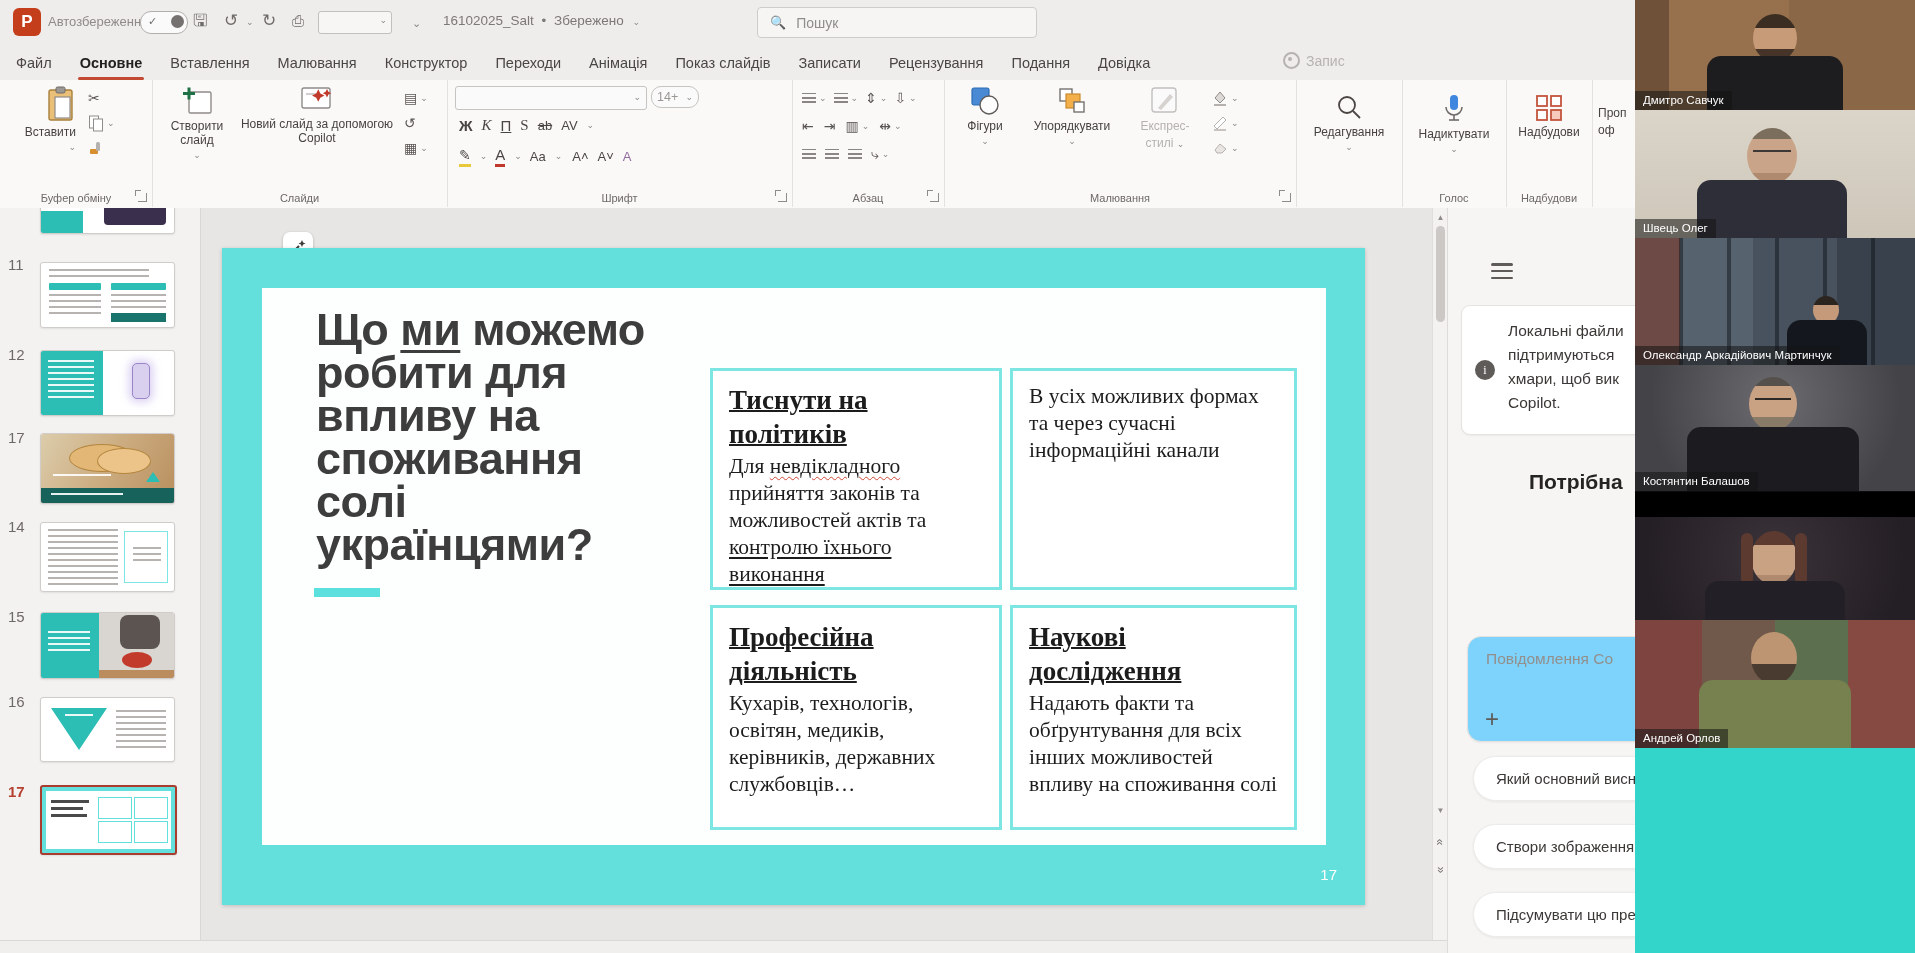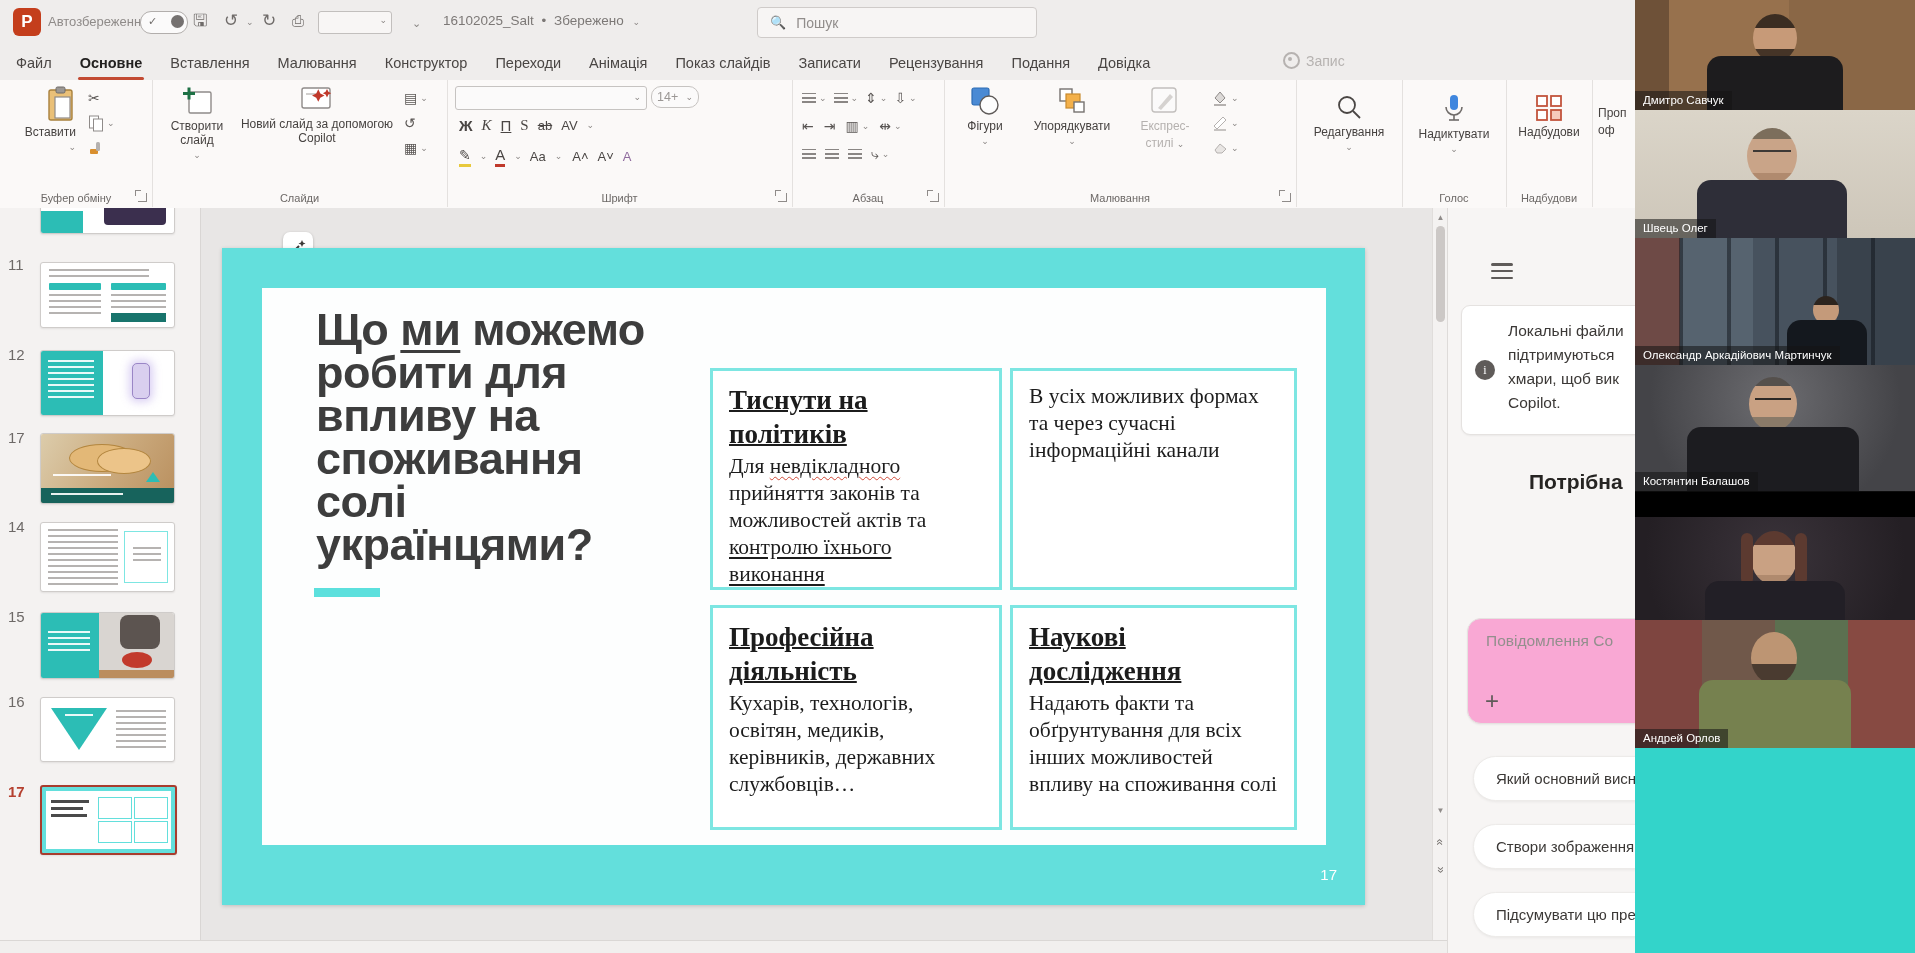--- a/index.html
+++ b/index.html
@@ -89,21 +89,21 @@
   .statusbar{position:absolute;left:0;top:940px;width:1447px;height:13px;background:#f1efee;border-top:1px solid #dad7d5;}
 
   
   .copilot{position:absolute;left:1447px;top:208px;width:468px;height:745px;background:#f7f5f4;border-left:1px solid #dedbd9;}
   .hamb{position:absolute;left:43px;top:55px;width:22px;height:16px;display:flex;flex-direction:column;justify-content:space-between;}
   .hamb i{display:block;height:2.5px;background:#5f5b59;border-radius:2px;}
   .notice{position:absolute;left:13px;top:97px;width:300px;min-height:128px;background:#fff;border:1px solid #e5e2e0;border-radius:9px;box-shadow:0 1px 2px rgba(0,0,0,.05);}
   .notice .info-ic{position:absolute;left:13px;top:54px;width:20px;height:20px;border-radius:50%;background:#5f5b59;color:#fff;font-size:12px;font-family:"Liberation Serif",serif;display:flex;align-items:center;justify-content:center;}
   .notice .ntext{position:absolute;left:46px;top:13px;font-size:15.5px;line-height:24px;color:#3b3836;white-space:nowrap;}
   .cop-head{position:absolute;left:81px;top:262px;font-size:21px;font-weight:bold;color:#262422;white-space:nowrap;}
-  .msgcard{position:absolute;left:19px;top:410px;width:310px;height:104px;background:#f9a8d4;border:1px solid #e5e2e0;border-radius:14px;box-shadow:0 1px 2px rgba(0,0,0,.05);}
+  .msgcard{position:absolute;left:19px;top:428px;width:310px;height:104px;background:#7dd3fc;border:1px solid #e5e2e0;border-radius:14px;box-shadow:0 1px 2px rgba(0,0,0,.05);}
   .msgcard input{position:absolute;left:16px;top:12px;width:260px;border:none;outline:none;background:transparent;font-size:15.5px;color:#555;font-family:"Liberation Sans",sans-serif;}
   .msgcard input::placeholder{color:#938f8d;}
   .plus{position:absolute;left:17px;bottom:8px;font-size:24px;color:#5f5b59;font-weight:300;}
   .chip{position:absolute;left:25px;width:292px;height:45px;background:#fff;border:1px solid #edebe9;border-radius:23px;box-shadow:0 1px 3px rgba(0,0,0,.06);display:flex;align-items:center;padding-left:22px;box-sizing:border-box;font-size:15px;color:#3b3836;white-space:nowrap;overflow:hidden;}
 
   
   .videocol{position:absolute;left:1635px;top:0;width:280px;height:953px;background:#000;}
   .vtile{position:absolute;left:0;width:280px;overflow:hidden;border-bottom:1px solid #0c0c0c;}
   .vname{position:absolute;left:0;bottom:0;background:rgba(20,20,20,.55);color:#fff;font-size:11.5px;padding:3px 8px 4px 8px;white-space:nowrap;max-width:264px;overflow:hidden;}
   .head{position:absolute;border-radius:50%;}

